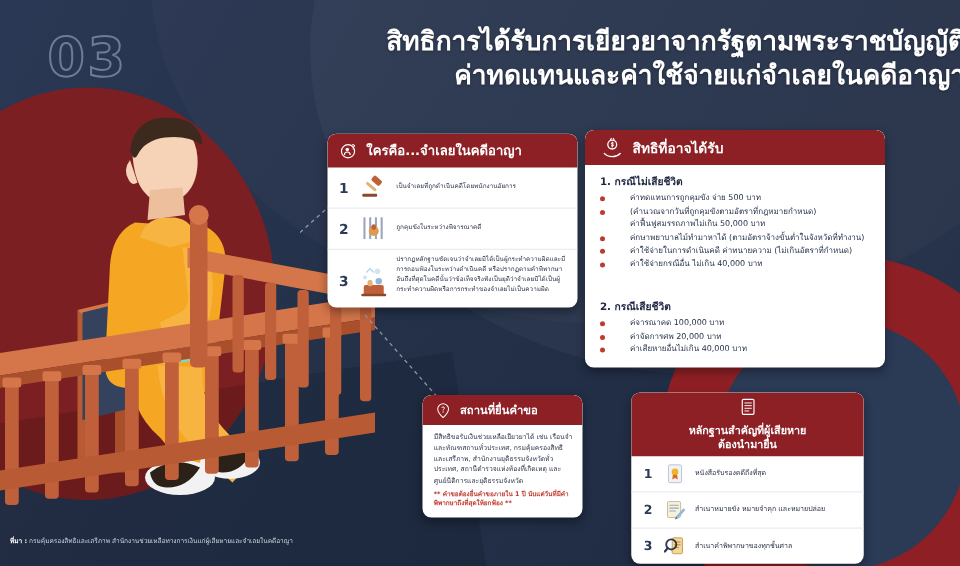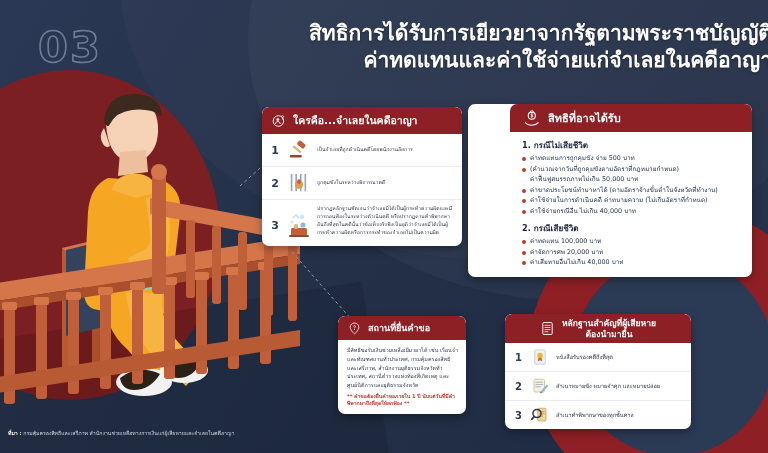--- a/index.html
+++ b/index.html
@@ -99,51 +99,51 @@
   }
   .who-row:last-child { border-bottom: none; align-items: flex-start; }
   .who-num {
     flex: 0 0 12px; text-align: center;
     font-size: 11px; font-weight: 700; color: #2c3a55;
   }
   .who-ico { flex: 0 0 24px; height: 22px; }
   .who-txt { font-size: 5.1px; line-height: 1.55; color: #2a3247; }
 
   
-  #card-rights { left: 468px; top: 104px; width: 284px; padding-left: 42px; }
+  #card-rights { left: 468px; top: 104px; width: 240px; }
   #card-rights .card-head { font-size: 11px; padding-left: 14px; }
   #card-rights .card-body { padding: 7px 10px 8px 12px; }
   .rights-h {
     font-size: 8.2px; font-weight: 700; color: #1d2640;
     margin: 0 0 2px 0;
   }
-  .rights-h.second { margin-top: 6px; }
+  .rights-h.second { margin-top: 23px; }
   .rights-li {
-    display: flex; gap: 4px; align-items: flex-start;
+    display: flex; gap: 20px; align-items: flex-start;
     margin-bottom: 1.5px;
   }
   .dot {
     flex: 0 0 4px; width: 4px; height: 4px; border-radius: 50%;
     background: #c0392f; margin-top: 3px;
   }
   .rights-t { font-size: 6.4px; line-height: 1.42; color: #23304a; }
 
   
   #card-where { left: 338px; top: 316px; width: 128px; }
   #card-where .card-head { font-size: 9px; }
   #card-where .card-body { padding: 6px 8px 6px 9px; }
   .where-txt { font-size: 5.4px; line-height: 1.62; color: #2a3247; }
   .where-note {
     font-size: 5.1px; line-height: 1.5; color: #c0392f;
     font-weight: 700; margin-top: 3px;
   }
 
   
   #card-evidence { left: 505px; top: 314px; width: 186px; }
-  #card-evidence .card-head { font-size: 8.6px; line-height: 1.25; padding: 4px 21px; }
+  #card-evidence .card-head { font-size: 8.6px; line-height: 1.25; padding: 4px 21px; flex-direction: column; }
   #card-evidence .card-body { padding: 0; }
   .ev-row {
     display: flex; align-items: center; gap: 7px;
     padding: 5px 8px;
     border-bottom: 1px solid #e9ecf2;
   }
   .ev-row:last-child { border-bottom: none; }
   .ev-num { flex: 0 0 11px; text-align: center; font-size: 10px; font-weight: 700; color: #2c3a55; }
   .ev-ico { flex: 0 0 18px; height: 18px; }
   .ev-txt { font-size: 5.6px; line-height: 1.45; color: #2a3247; }
@@ -338,35 +338,35 @@
       <div class="rights-li">
           <span class="dot"></span>
           <span class="rights-t">(คำนวณจากวันที่ถูกคุมขังตามอัตราที่กฎหมายกำหนด)</span>
         </div>
       <div class="rights-li">
           <span class="dot" style="background:transparent"></span>
           <span class="rights-t">ค่าฟื้นฟูสมรรถภาพไม่เกิน 50,000 บาท</span>
         </div>
       <div class="rights-li">
           <span class="dot"></span>
-          <span class="rights-t">ค่าขาดประโยชน์ทำมาหาได้ (ตามอัตราจ้างขั้นต่ำในจังหวัดที่ทำงาน)</span>
+          <span class="rights-t">ค่กษาพยาบาลไม์ทำมาหาได้ (ตามอัตราจ้างขั้นต่ำในจังหวัดที่ทำงาน)</span>
         </div>
       <div class="rights-li">
           <span class="dot"></span>
           <span class="rights-t">ค่าใช้จ่ายในการดำเนินคดี ค่าทนายความ (ไม่เกินอัตราที่กำหนด)</span>
         </div>
       <div class="rights-li">
           <span class="dot"></span>
           <span class="rights-t">ค่าใช้จ่ายกรณีอื่น ไม่เกิน 40,000 บาท</span>
         </div>
 
       <div class="rights-h second">2. กรณีเสียชีวิต</div>
       <div class="rights-li">
           <span class="dot"></span>
-          <span class="rights-t">ค่าทดแทน 100,000 บาท</span>
+          <span class="rights-t">ค่จารณาคด 100,000 บาท</span>
         </div>
       <div class="rights-li">
           <span class="dot"></span>
           <span class="rights-t">ค่าจัดการศพ 20,000 บาท</span>
         </div>
       <div class="rights-li">
           <span class="dot"></span>
           <span class="rights-t">ค่าเสียหายอื่นไม่เกิน 40,000 บาท</span>
         </div>
 

